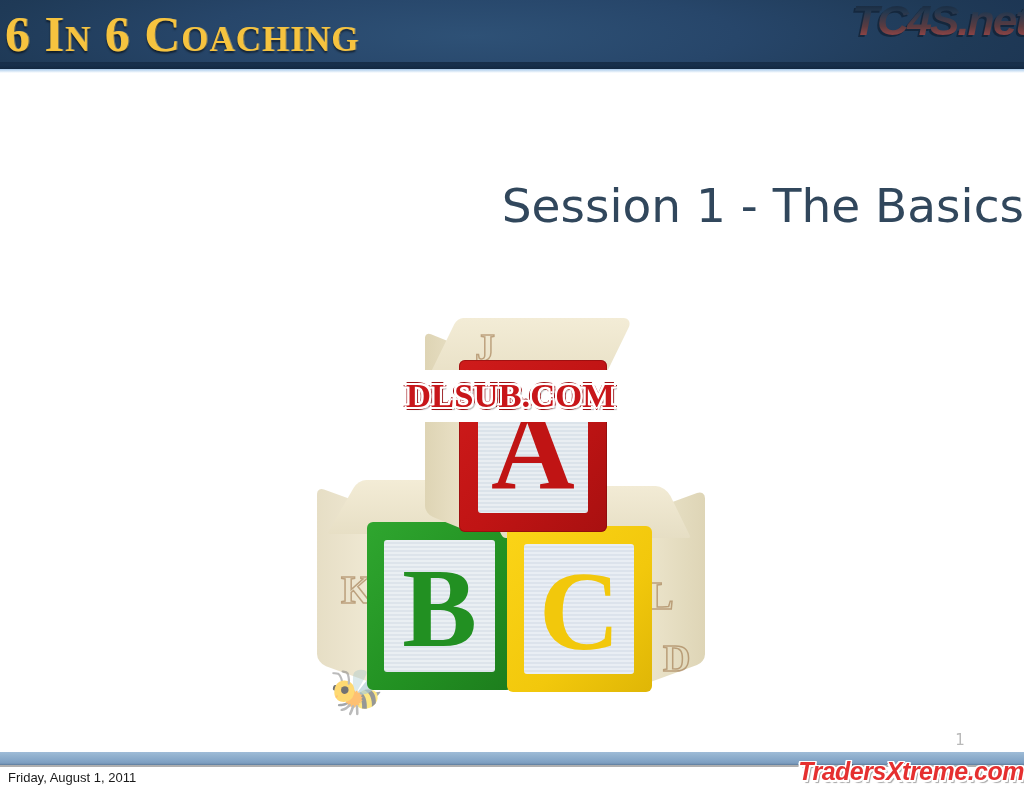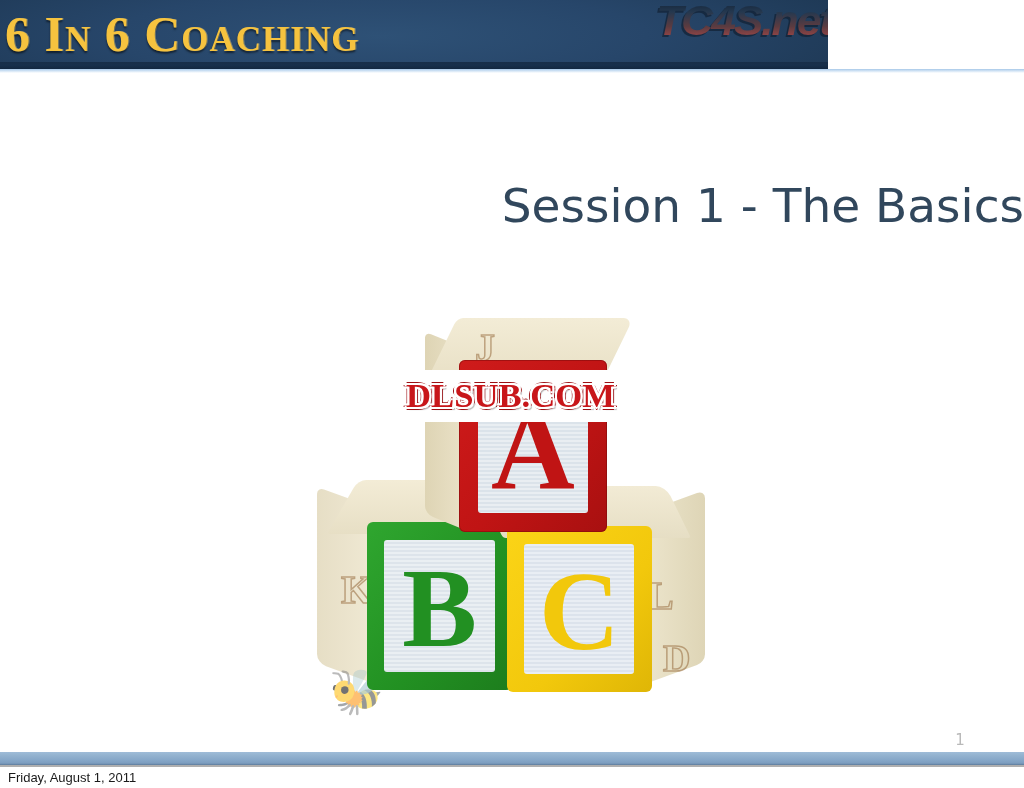--- a/index.html
+++ b/index.html
@@ -16,21 +16,21 @@
     height: 788px;
     background: #ffffff;
     overflow: hidden;
   }
 
   
   .header-band {
     position: absolute;
     left: 0;
     top: 0;
-    width: 828px;
+    width: 1024px;
     height: 69px;
     background:
       radial-gradient(ellipse 700px 120px at 46% 52%, #2e5176 0%, #27466a 38%, #1f3a57 70%, #1b3250 100%);
     overflow: hidden;
   }
   .header-band::after {
     content: "";
     position: absolute;
     left: 0; right: 0; bottom: 0;
     height: 7px;
@@ -410,14 +410,15 @@
   </div>
 
   <div class="dlsub-watermark">
     <span class="dlsub-text">DLSUB.COM</span>
   </div>
 
   <div class="page-number">1</div>
 
   <div class="footer-bar"></div>
   <div class="footer-date">Friday, August 1, 2011</div>
+  <div class="footer-watermark">TradersXtreme.com</div>
 
 </div>
 
 </body></html>

